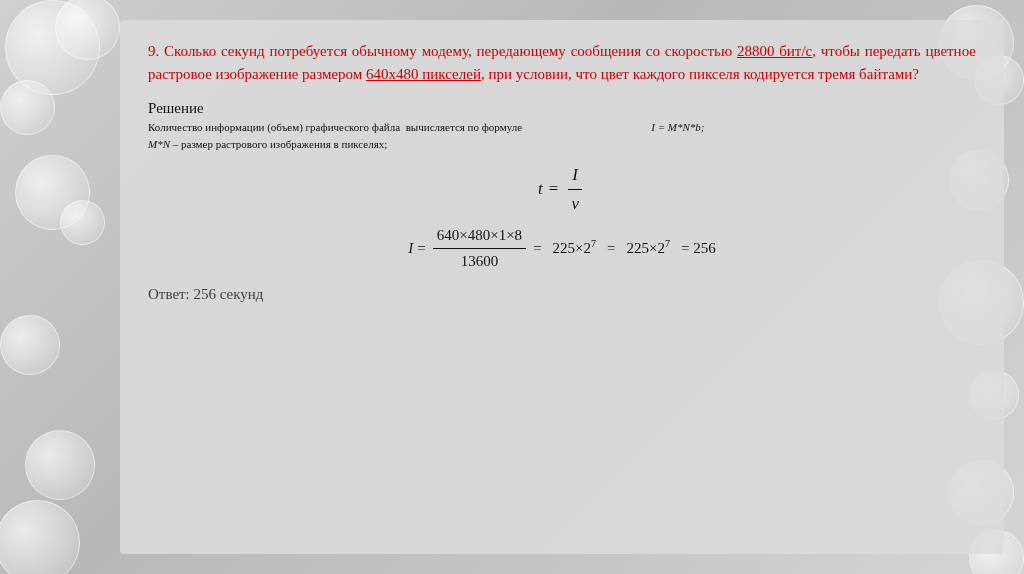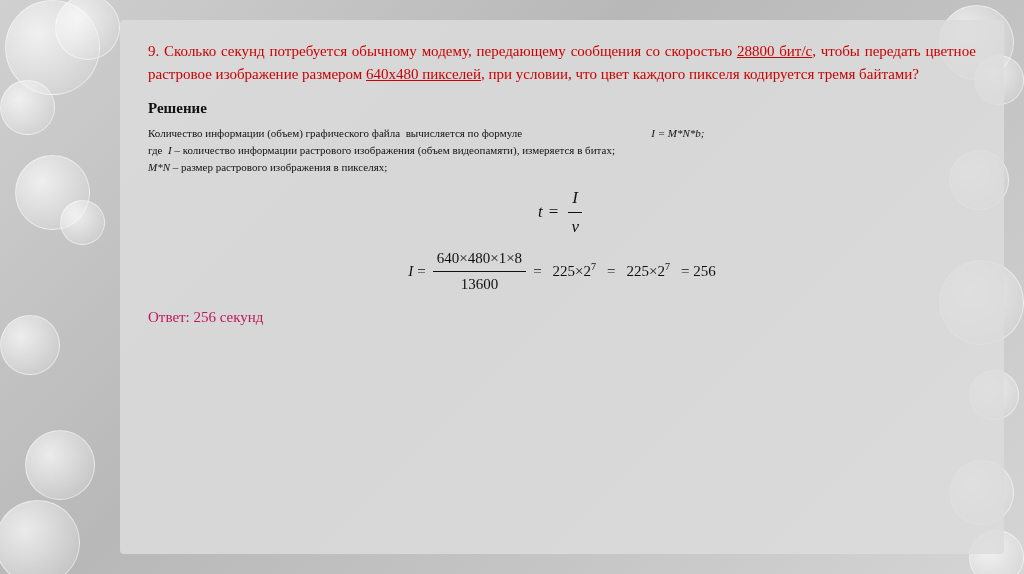--- a/index.html
+++ b/index.html
@@ -45,23 +45,22 @@
     .question {
       color: #cc0000;
       text-align: justify;
       margin-bottom: 10px;
       font-size: 15px;
       line-height: 1.55;
       font-family: Liberation Serif, serif;
     }
 
     .solution-header {
-      font-weight: bold;
+      font-weight: normal;
       font-size: 15px;
-      margin-bottom: 6px;
       color: #111;
     }
 
     .solution-text {
       text-align: justify;
       font-size: 11px;
       line-height: 1.55;
       color: #111;
     }
 
@@ -89,21 +88,21 @@
     }
 
     .big-fraction .denom {
       padding: 1px 4px;
       white-space: nowrap;
     }
 
     .answer-line {
       font-size: 15px;
       margin-top: 4px;
-      color: #be185d;
+      color: #404040;
     }
 
     .t-formula {
       display: flex;
       align-items: center;
       justify-content: center;
       font-size: 17px;
       margin: 8px 0 4px 0;
     }
 
@@ -140,23 +139,20 @@
     <span>9.</span>
     <span> Сколько секунд потребуется обычному модему, передающему сообщения со скоростью <u>28800 бит/с</u>, чтобы передать цветное растровое изображение размером <u>640х480 пикселей</u>, при условии, что цвет каждого пикселя кодируется тремя байтами?</span>
   </p>
 
   <p class="solution-header">Решение</p>
 
   <p class="solution-text">
     Количество информации (объем) графического файла&nbsp; вычисляется по формуле &nbsp;&nbsp;&nbsp;&nbsp;&nbsp;&nbsp;&nbsp;&nbsp;&nbsp;&nbsp;&nbsp;&nbsp;&nbsp;&nbsp;&nbsp;&nbsp;&nbsp;&nbsp;&nbsp;&nbsp;&nbsp;&nbsp;&nbsp;&nbsp;&nbsp;&nbsp;&nbsp;&nbsp;&nbsp;&nbsp;&nbsp;&nbsp;&nbsp;&nbsp;&nbsp;&nbsp;&nbsp;&nbsp;&nbsp;&nbsp;&nbsp;&nbsp;&nbsp;&nbsp;&nbsp;&nbsp;<span style="font-style:italic;">I = M*N*b;</span>
   </p>
   <p class="solution-text">
-    где&nbsp; <span style="font-style:italic;">I</span> – количество информации растрового изображения (объем видеопамяти), измеряется в битах;
-  </p>
-  <p class="solution-text">
     <span style="font-style:italic;">M*N</span> – размер растрового изображения в пикселях;
   </p>
 
   <div class="t-formula">
     <span style="font-style:italic;">t</span>
     <span style="margin: 0 6px;">=</span>
     <span class="big-fraction">
       <span class="numer" style="font-style:italic;">I</span>
       <span class="denom" style="font-style:italic;">v</span>
     </span>

